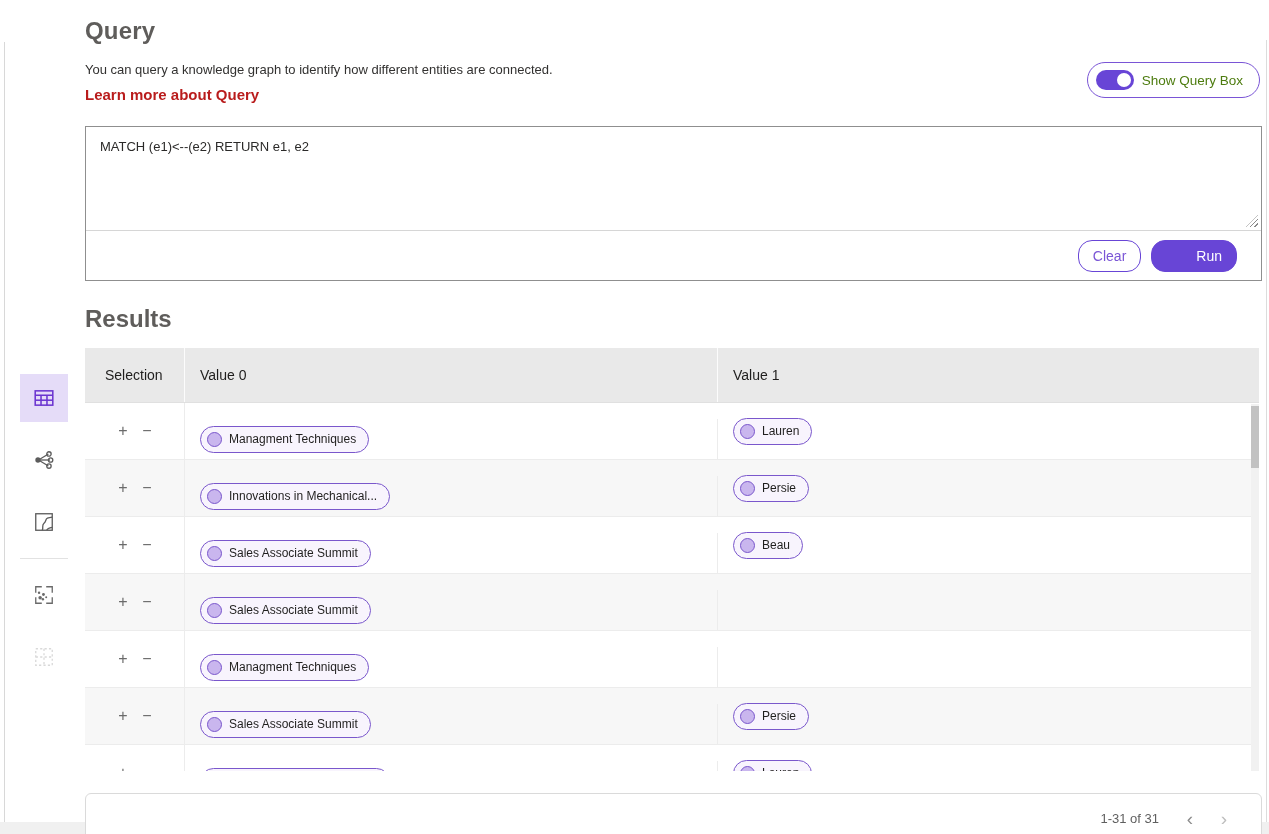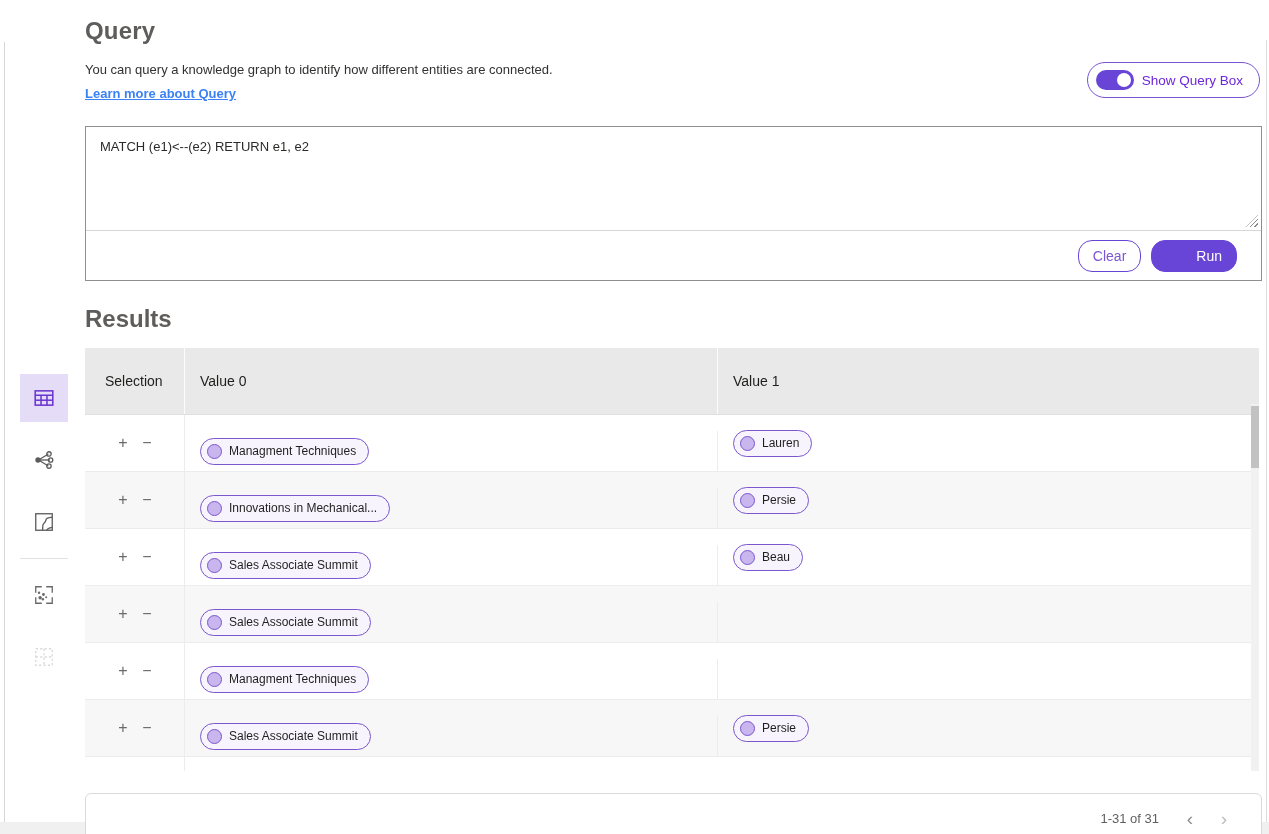--- a/index.html
+++ b/index.html
@@ -8,29 +8,29 @@
   .stage { position:relative; width:1269px; height:834px; background:#fff; }
 
   
   .edge-left  { position:absolute; left:4px; top:42px; bottom:0; width:1px; background:#d8d8d8; }
   .edge-right { position:absolute; right:2px; top:40px; bottom:0; width:1px; background:#dcdcdc; }
   .bottom-strip { position:absolute; left:0; right:0; top:822px; height:12px; background:#f0f0f0; }
 
   
   .page-title { position:absolute; left:85px; top:17px; font-size:24px; font-weight:700; color:#5f5d5b; letter-spacing:.2px; }
   .query-desc { position:absolute; left:85px; top:62px; font-size:13px; color:#323130; }
-  .learn-link { position:absolute; left:85px; top:86px; font-size:13px; font-weight:700; color:#3b82f6;
-                text-decoration:underline; cursor:pointer; }
+  .learn-link { position:absolute; left:85px; top:86px; font-size:15px; font-weight:700; color:#b91c1c;
+                cursor:pointer; }
 
   .toggle-pill { position:absolute; right:9px; top:62px; height:36px; padding:0 16px 0 8px;
                  display:flex; align-items:center; gap:8px; background:#fff;
                  border:1.5px solid #7a55d6; border-radius:19px; cursor:pointer; }
   .switch { position:relative; width:38px; height:20px; background:#6845d6; border-radius:10px; flex:0 0 auto; }
   .switch .knob { position:absolute; right:3px; top:3px; width:14px; height:14px; background:#fff; border-radius:50%; }
-  .toggle-label { font-size:13.5px; color:#6d28d9; white-space:nowrap; }
+  .toggle-label { font-size:13.5px; color:#4d7c0f; white-space:nowrap; }
 
   .query-box { position:absolute; left:85px; top:126px; width:1177px; height:155px;
                border:1px solid #8f8f8f; background:#fff; }
   .query-text-wrap { position:relative; height:104px; border-bottom:1px solid #d6d6d6; }
   .query-input { width:100%; height:100%; border:none; outline:none; resize:none;
                  font-family:"Liberation Sans", sans-serif; font-size:13px; color:#2b2a29;
                  padding:12px 14px; background:transparent; }
   .resize-handle { position:absolute; right:3px; bottom:3px; width:12px; height:12px;
                    background:repeating-linear-gradient(135deg, transparent 0 2px, #8a8a8a 2px 3px);
                    clip-path:polygon(100% 0, 100% 100%, 0 100%); cursor:nwse-resize; }
@@ -46,21 +46,21 @@
   
   .view-rail { position:absolute; left:20px; top:374px; width:48px; }
   .rail-item { width:48px; height:48px; display:flex; align-items:center; justify-content:center;
                background:transparent; border:none; cursor:pointer; margin-bottom:1px; }
   .rail-item.selected { background:#e5dcf8; }
   .rail-gap { height:13px; }
   .rail-divider { width:48px; height:1px; background:#e2e2e2; margin:12px 0; }
 
   
   .results-table { position:absolute; left:85px; top:348px; width:1174px; height:423px; overflow:hidden; background:#fff; }
-  .t-header { display:flex; height:67px; background:#e9e9e9; align-items:center; border-bottom:1px solid #e0e0e0; }
+  .t-header { display:flex; height:55px; background:#e9e9e9; align-items:center; border-bottom:1px solid #e0e0e0; }
   .t-header .hcell { font-size:14px; color:#1f1e1d; }
   .hcell.sel { width:100px; padding-left:20px; border-right:1px solid rgba(255,255,255,.85); align-self:stretch; display:flex; align-items:center; }
   .hcell.v0  { width:533px; padding-left:15px; border-right:1px solid rgba(255,255,255,.85); align-self:stretch; display:flex; align-items:center; }
   .hcell.v1  { flex:1; padding-left:15px; align-self:stretch; display:flex; align-items:center; }
 
   .t-row { display:flex; height:57px; background:#fff; border-bottom:1px solid #ececec; }
   .t-row.alt { background:#f7f7f7; }
   .cell { display:flex; align-items:center; }
   .cell.sel { width:100px; padding-left:30px; gap:8px; border-right:1px solid #ececec; }
   .cell.v0  { width:533px; padding-left:15px; border-right:1px solid #ececec;margin-top:16px; }

